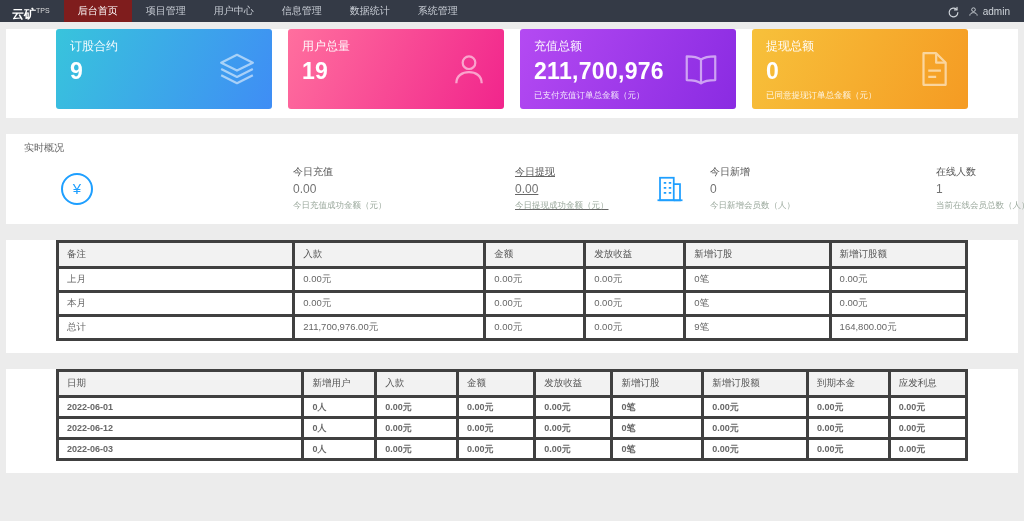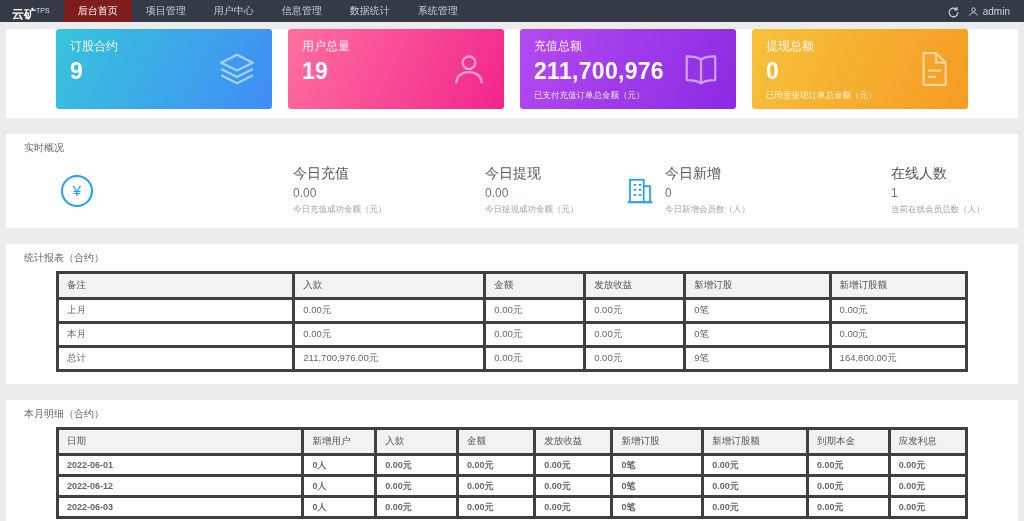--- a/index.html
+++ b/index.html
@@ -45,26 +45,26 @@
 
   
   .rt-row { display: flex; align-items: center; padding: 4px 0 12px; }
   .yen-circle {
     width: 32px; height: 32px; margin-left: 55px; border: 2px solid #1E9FFF; border-radius: 50%;
     color: #1E9FFF; font-size: 15px; display: flex; align-items: center; justify-content: center; flex: none;
   }
   .bank-icon { width: 30px; height: 30px; margin-left: 30px; color: #1E9FFF; flex: none; }
   .bank-icon svg { width: 100%; height: 100%; }
   .rt-stat { flex: none; }
-  .rt-stat .label { font-size: 14px; color: #555; }
+  .rt-stat .label { font-size: 10px; color: #555; }
   .rt-stat .value { font-size: 12px; color: #737373; margin: 3px 0 4px; }
   .rt-stat .sub { font-size: 8.5px; color: #9aa89c; }
   .rt-stat-1 { margin-left: 200px; width: 110px; }
-  .rt-stat-2 { margin-left: 82px; width: 110px; }
-  .rt-stat-3 { margin-left: 10px; width: 110px; }
+  .rt-stat-2 { margin-left: 112px; width: 110px; text-decoration: underline; }
+  .rt-stat-3 { margin-left: 25px; width: 110px; }
   .rt-stat-4 { margin-left: 116px; width: 120px; }
 
   
   .tbl-wrap { padding: 0 50px 12px; }
   table { width: 100%; border-collapse: collapse; table-layout: fixed; }
   th, td { border: 3px solid #404040; text-align: left; overflow: hidden; white-space: nowrap; }
   th { background: #f2f2f2; font-weight: normal; color: #555; font-size: 9.5px; padding: 5px 8px; }
   td { color: #666; font-size: 9.5px; padding: 4px 8px; }
 
   #report-table th:nth-child(1){width:26%} #report-table th:nth-child(2){width:21%}
@@ -202,21 +202,20 @@
       <div class="rt-stat rt-stat-4">
         <div class="label">在线人数</div>
         <div class="value">1</div>
         <div class="sub">当前在线会员总数（人）</div>
       </div>
 
     </div>
   </div>
 
   <div class="panel">
-    <div class="panel-title">统计报表（合约）</div>
     <div class="tbl-wrap">
       <table id="report-table">
         <thead>
             <tr>
               <th>备注</th>
               <th>入款</th>
               <th>金额</th>
               <th>发放收益</th>
               <th>新增订股</th>
               <th>新增订股额</th>
@@ -246,21 +245,20 @@
               <td>0.00元</td>
               <td>9笔</td>
               <td>164,800.00元</td>
             </tr>
           </tbody>
       </table>
     </div>
   </div>
 
   <div class="panel">
-    <div class="panel-title">本月明细（合约）</div>
     <div class="tbl-wrap">
       <table id="detail-table">
         <thead>
             <tr>
               <th>日期</th>
               <th>新增用户</th>
               <th>入款</th>
               <th>金额</th>
               <th>发放收益</th>
               <th>新增订股</th>

